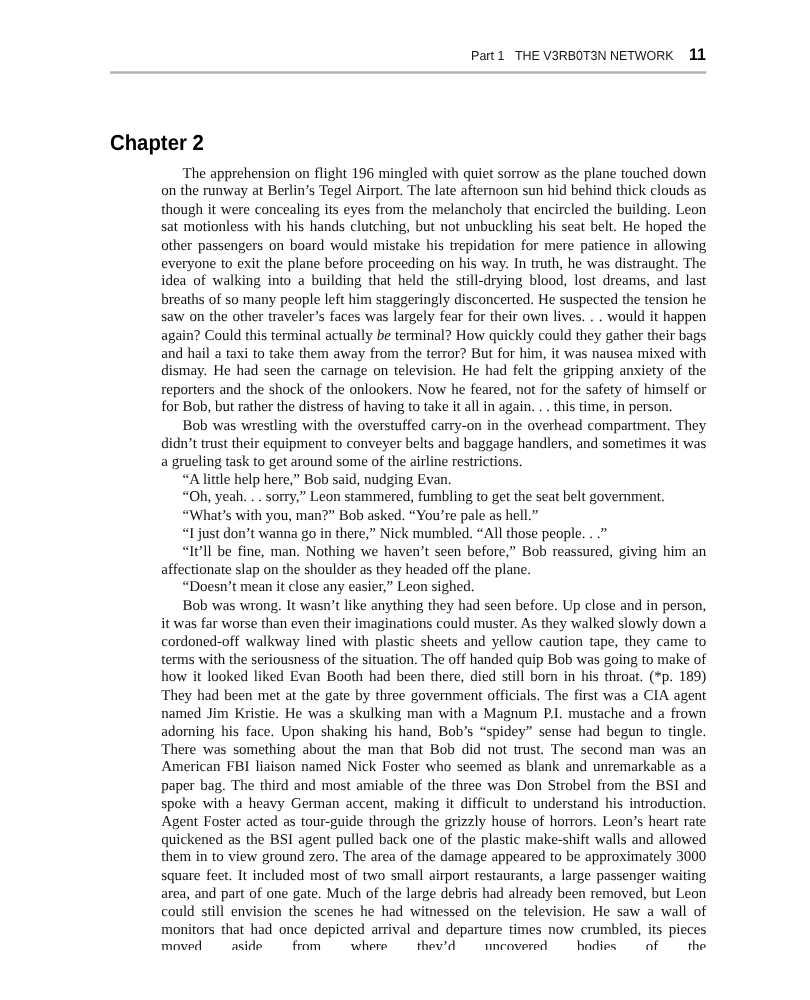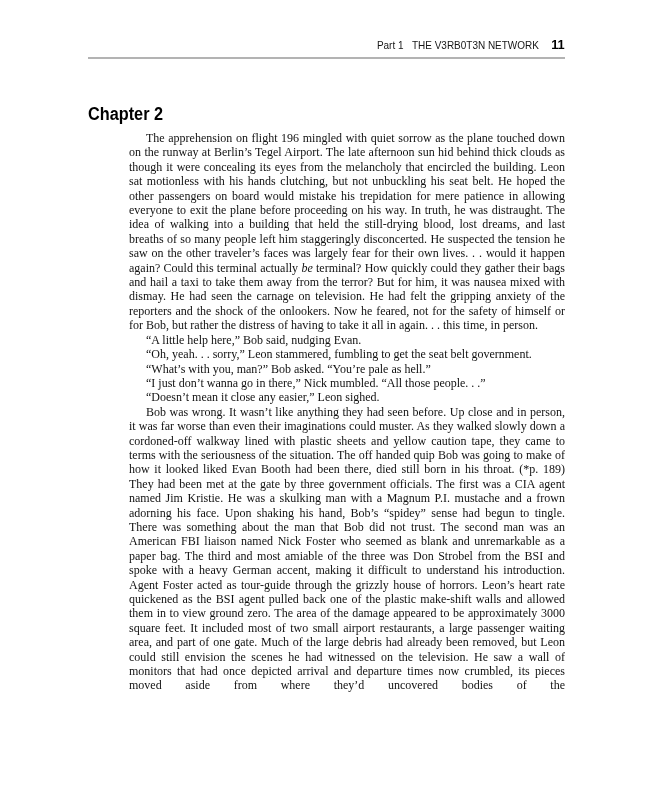--- a/index.html
+++ b/index.html
@@ -89,21 +89,23 @@
       <span class="rh-title">THE V3RB0T3N NETWORK</span>
       <span class="rh-page">11</span>
     </span>
   </header>
   <div class="rule"></div>
 
   <h1 class="chapter">Chapter 2</h1>
 
   <main class="body-text" id="body-text">
       <p>The apprehension on flight 196 mingled with quiet sorrow as the plane touched down on the runway at Berlin’s Tegel Airport. The late afternoon sun hid behind thick clouds as though it were concealing its eyes from the melancholy that encircled the building. Leon sat motionless with his hands clutching, but not unbuckling his seat belt. He hoped the other passengers on board would mistake his trepidation for mere patience in allowing everyone to exit the plane before proceeding on his way. In truth, he was distraught. The idea of walking into a building that held the still-drying blood, lost dreams, and last breaths of so many people left him staggeringly disconcerted. He suspected the tension he saw on the other traveler’s faces was largely fear for their own lives. . . would it happen again? Could this terminal actually <em>be</em> terminal? How quickly could they gather their bags and hail a taxi to take them away from the terror? But for him, it was nausea mixed with dismay. He had seen the carnage on television. He had felt the gripping anxiety of the reporters and the shock of the onlookers. Now he feared, not for the safety of himself or for Bob, but rather the distress of having to take it all in again. . . this time, in person.</p>
+      <p>Bob was wrestling with the overstuffed carry-on in the overhead compartment. They didn’t trust their equipment to conveyer belts and baggage handlers, and sometimes it was a grueling task to get around some of the airline restrictions.</p>
       <p>“A little help here,” Bob said, nudging Evan.</p>
       <p>“Oh, yeah. . . sorry,” Leon stammered, fumbling to get the seat belt government.</p>
       <p>“What’s with you, man?” Bob asked. “You’re pale as hell.”</p>
       <p>“I just don’t wanna go in there,” Nick mumbled. “All those people. . .”</p>
+      <p>“It’ll be fine, man. Nothing we haven’t seen before,” Bob reassured, giving him an affectionate slap on the shoulder as they headed off the plane.</p>
       <p>“Doesn’t mean it close any easier,” Leon sighed.</p>
       <p class="continues">Bob was wrong. It wasn’t like anything they had seen before. Up close and in person, it was far worse than even their imaginations could muster. As they walked slowly down a cordoned-off walkway lined with plastic sheets and yellow caution tape, they came to terms with the seriousness of the situation. The off handed quip Bob was going to make of how it looked liked Evan Booth had been there, died still born in his throat. (*p. 189) They had been met at the gate by three government officials. The first was a CIA agent named Jim Kristie. He was a skulking man with a Magnum P.I. mustache and a frown adorning his face. Upon shaking his hand, Bob’s “spidey” sense had begun to tingle. There was something about the man that Bob did not trust. The second man was an American FBI liaison named Nick Foster who seemed as blank and unremarkable as a paper bag. The third and most amiable of the three was Don Strobel from the BSI and spoke with a heavy German accent, making it difficult to understand his introduction. Agent Foster acted as tour-guide through the grizzly house of horrors. Leon’s heart rate quickened as the BSI agent pulled back one of the plastic make-shift walls and allowed them in to view ground zero. The area of the damage appeared to be approximately 3000 square feet. It included most of two small airport restaurants, a large passenger waiting area, and part of one gate. Much of the large debris had already been removed, but Leon could still envision the scenes he had witnessed on the television. He saw a wall of monitors that had once depicted arrival and departure times now crumbled, its pieces moved aside from where they’d uncovered bodies of the</p>
     </main>
 
 </div>
 
 </body></html>

